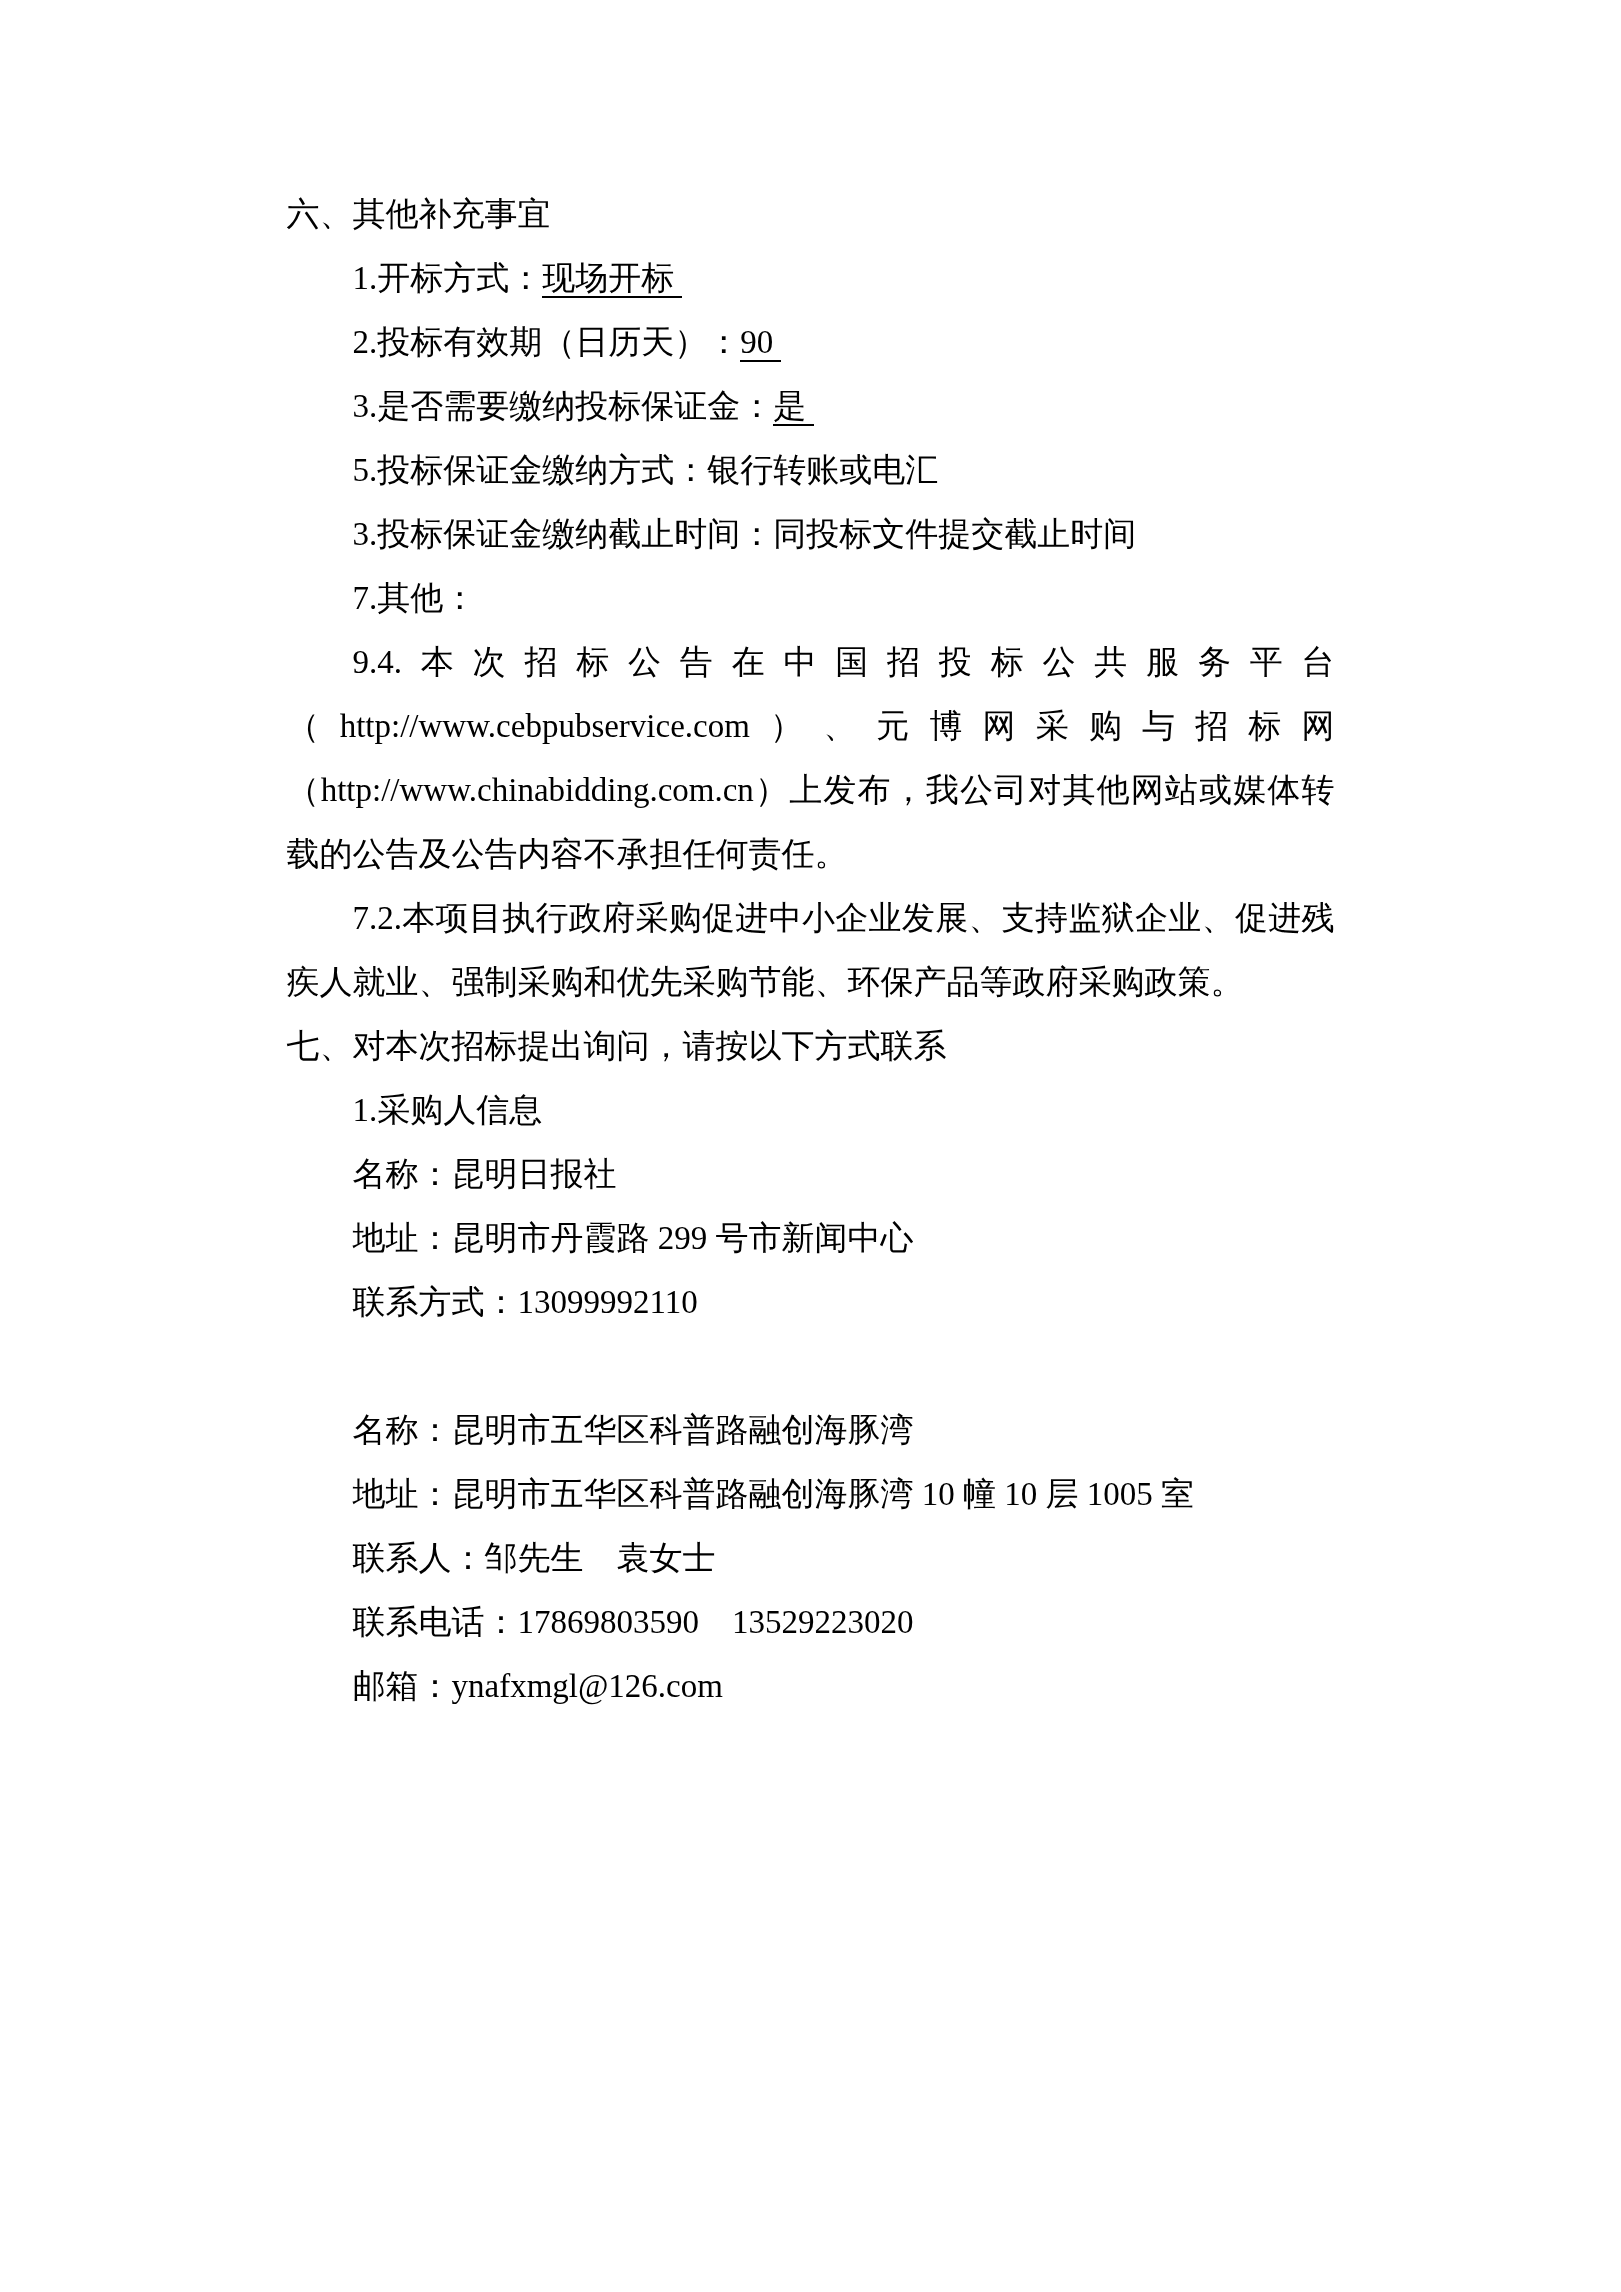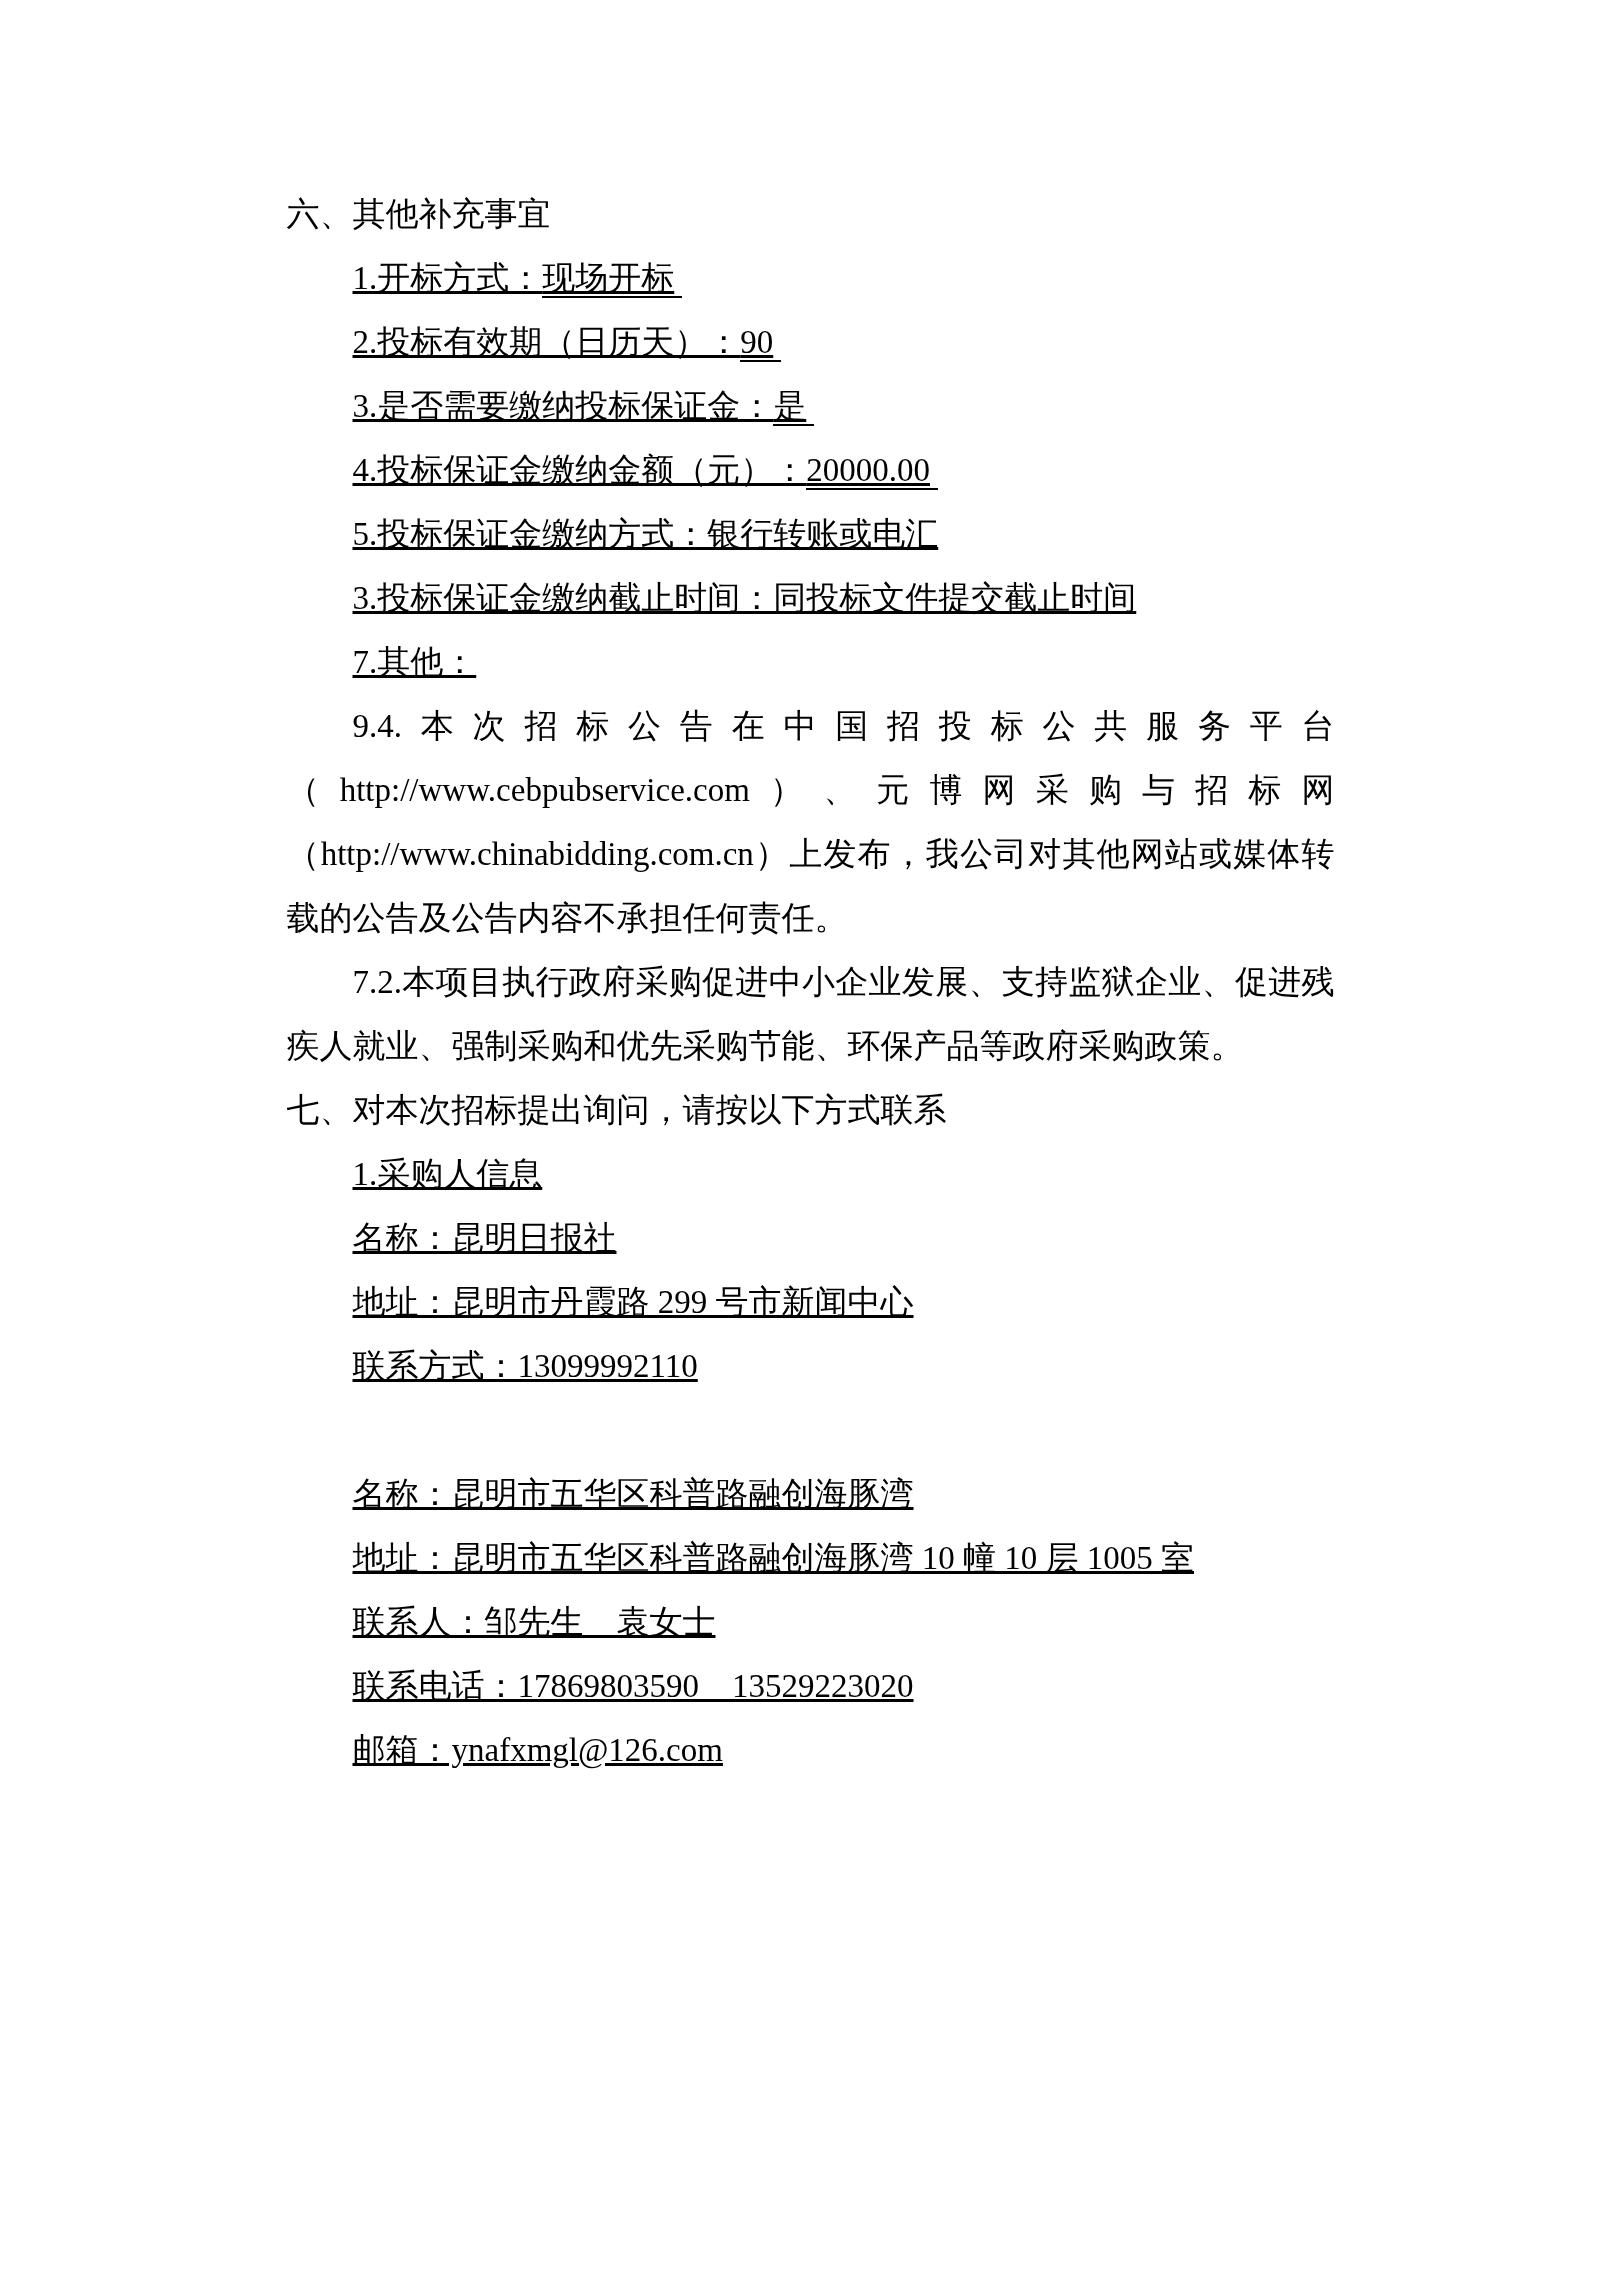--- a/index.html
+++ b/index.html
@@ -20,21 +20,20 @@
     color: #000000;
     overflow: hidden;
   }
   .line {
     line-height: 64px;
     white-space: pre-wrap;
     text-align: justify;
   }
   .indent2 {
     text-indent: 2em;
-    text-decoration: underline;
   }
   .para {
     line-height: 64px;
     white-space: pre-wrap;
     text-align: justify;
     text-indent: 2em;
   }
   .blank-line {
     height: 64px;
   }
@@ -53,21 +52,20 @@
 <div class="page">
 
   <div class="line">六、其他补充事宜</div>
 
   <div class="line indent2"><span>1.开标方式：</span><span class="u">现场开标</span></div>
 
   <div class="line indent2"><span>2.投标有效期（日历天）：</span><span class="u">90</span></div>
 
   <div class="line indent2"><span>3.是否需要缴纳投标保证金：</span><span class="u">是</span></div>
 
-  <div class="line indent2"><span>4.投标保证金缴纳金额（元）：</span><span class="u">20000.00</span></div>
 
   <div class="line indent2"><span>5.投标保证金缴纳方式：银行转账或电汇</span><span class="u"></span></div>
 
   <div class="line indent2"><span>3.投标保证金缴纳截止时间：同投标文件提交截止时间</span><span class="u"></span></div>
 
   <div class="line indent2"><span>7.其他：</span><span class="u"></span></div>
 
   <div class="para">9.4.本次招标公告在中国招投标公共服务平台（http://www.cebpubservice.com）、元博网采购与招标网（http://www.chinabidding.com.cn）上发布，我公司对其他网站或媒体转载的公告及公告内容不承担任何责任。</div>
 
   <div class="para">7.2.本项目执行政府采购促进中小企业发展、支持监狱企业、促进残疾人就业、强制采购和优先采购节能、环保产品等政府采购政策。</div>

